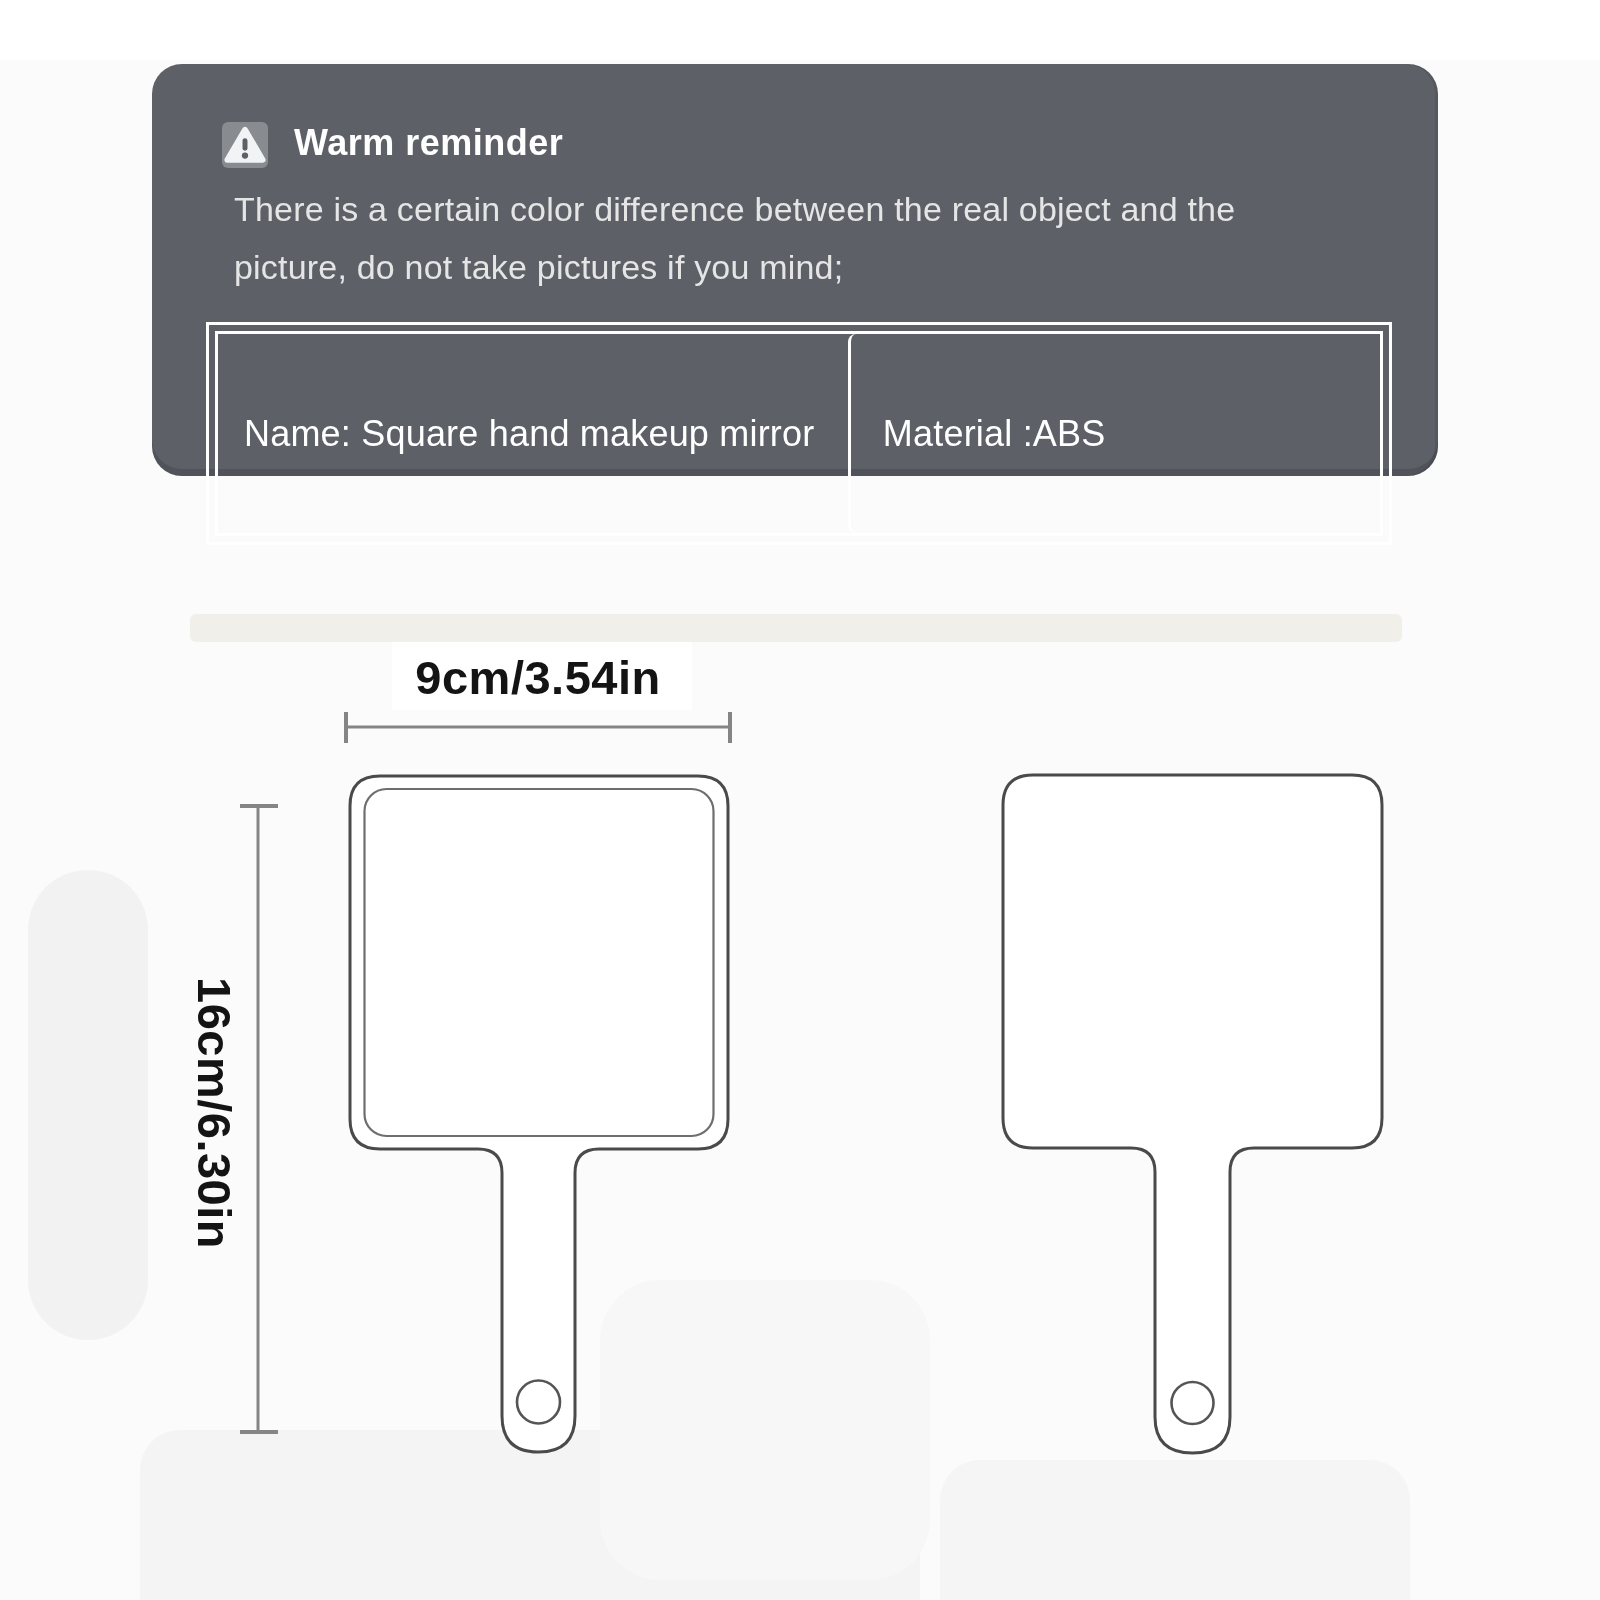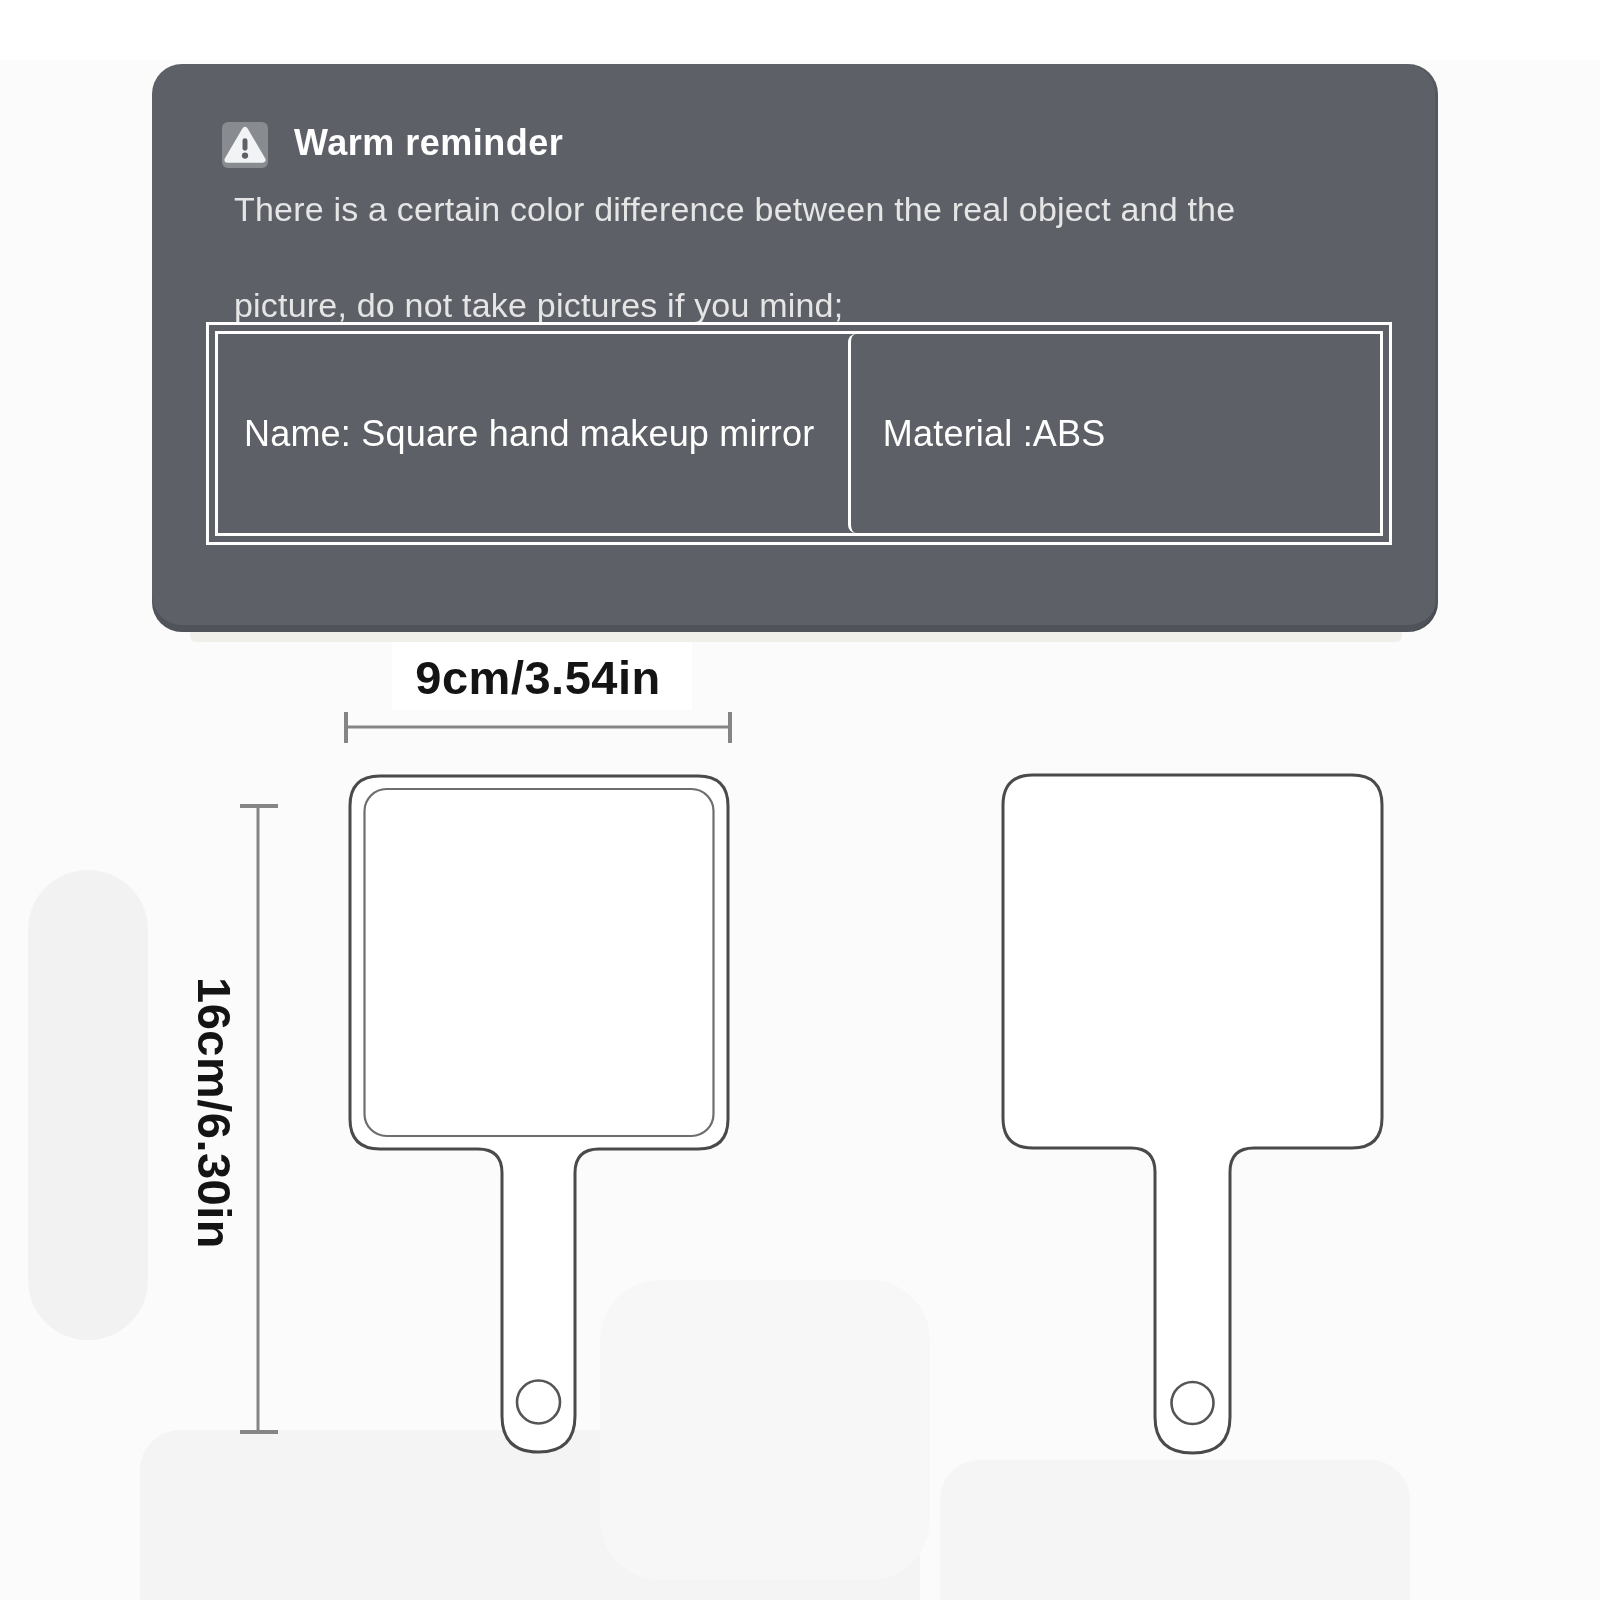--- a/index.html
+++ b/index.html
@@ -14,31 +14,31 @@
   .blob.b4{left:600px;top:1280px;width:330px;height:300px;background:#f7f7f7;}
   .white-patch{position:absolute;background:#ffffff;}
   .wp1{left:392px;top:640px;width:300px;height:70px;}
   .wp2{left:0;top:0;width:1600px;height:60px;}
 
   
   .panel-strip{position:absolute;left:190px;top:614px;width:1212px;height:28px;
                background:#f1efe9;border-radius:6px;}
 
   
-  .panel{position:absolute;left:152px;top:64px;width:1286px;height:568px;
+  .panel{position:absolute;left:152px;top:64px;width:1286px;height:412px;
          background:#5d6167;border-radius:30px;
          box-shadow:inset 0 -7px 0 rgba(20,22,26,.18), inset -3px 0 0 rgba(20,22,26,.10);
          color:#fff;}
   .warn-icon{position:absolute;left:70px;top:58px;width:46px;height:46px;border-radius:6px;
              background:#888b90;display:flex;align-items:center;justify-content:center;}
   .panel-title{position:absolute;left:142px;top:58px;font-size:36px;font-weight:600;
                letter-spacing:.5px;color:#fff;}
   .panel-line{position:absolute;left:82px;font-size:34px;color:#e5e5e5;letter-spacing:.2px;}
   .panel-line.l1{top:126px;}
-  .panel-line.l2{top:184px;margin-top:38px;}
+  .panel-line.l2{top:184px;}
 
   
   .spec-table{position:absolute;left:54px;top:258px;width:1186px;height:223px;
               border:3px solid #fff;box-sizing:border-box;padding:6px;
               display:flex;flex-direction:column;gap:0;}
   .spec-row{flex:1;border:3px solid #fff;box-sizing:border-box;display:flex;min-height:0;}
   .spec-cell{display:flex;align-items:center;box-sizing:border-box;font-size:36px;color:#fff;
              letter-spacing:.2px;white-space:nowrap;overflow:hidden;}
   .spec-cell.left{width:54.2%;padding-left:26px;}
   .spec-cell.right{flex:1;border-left:3px solid #fff;padding-left:32px;border-radius:8px;}

